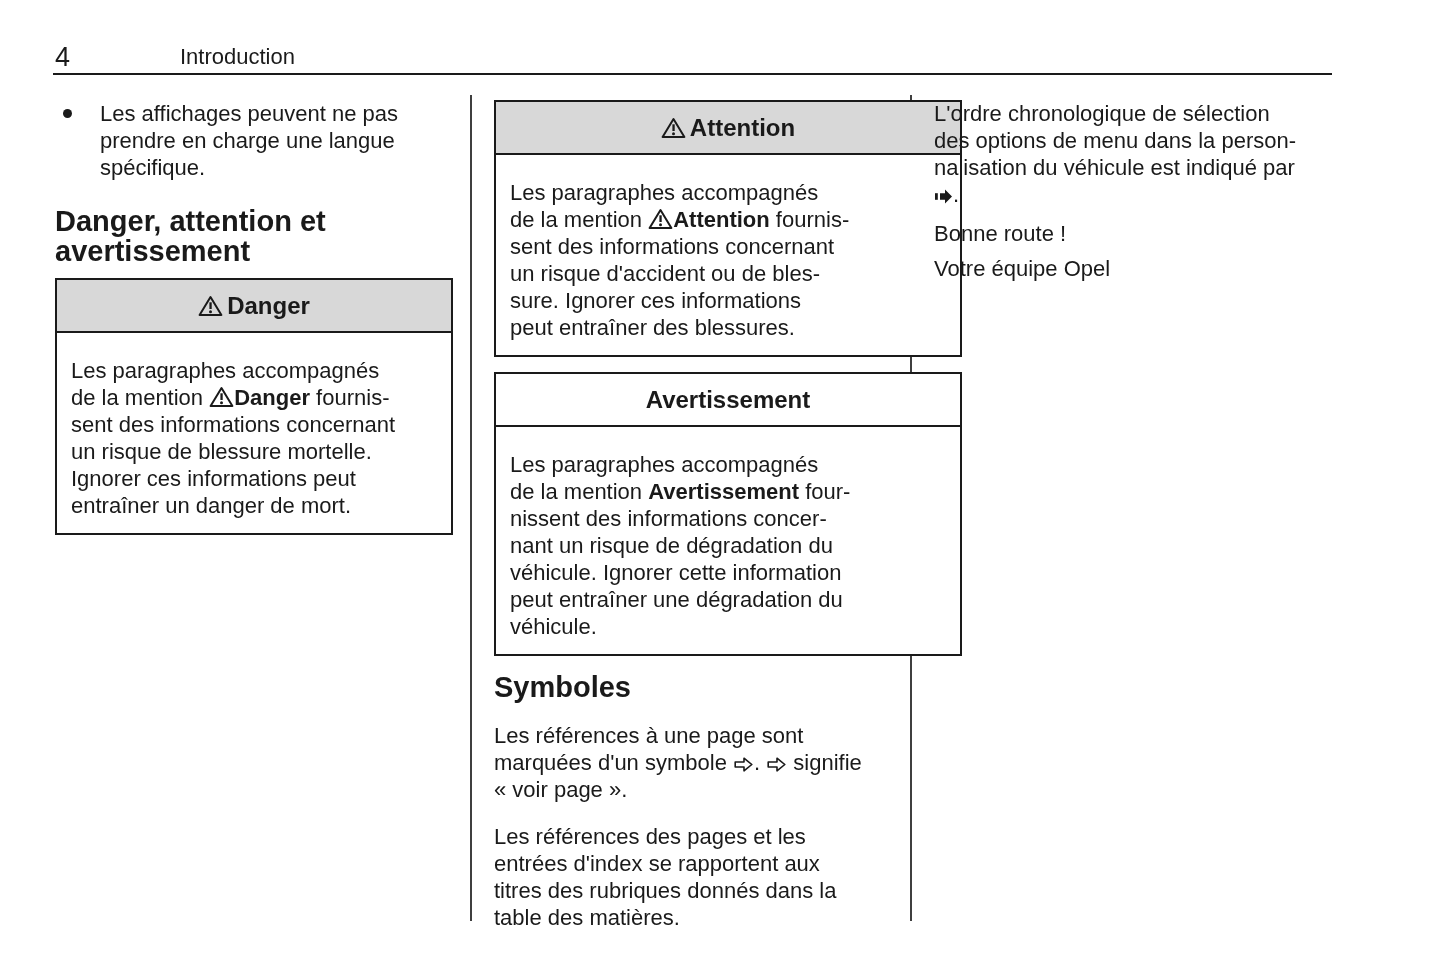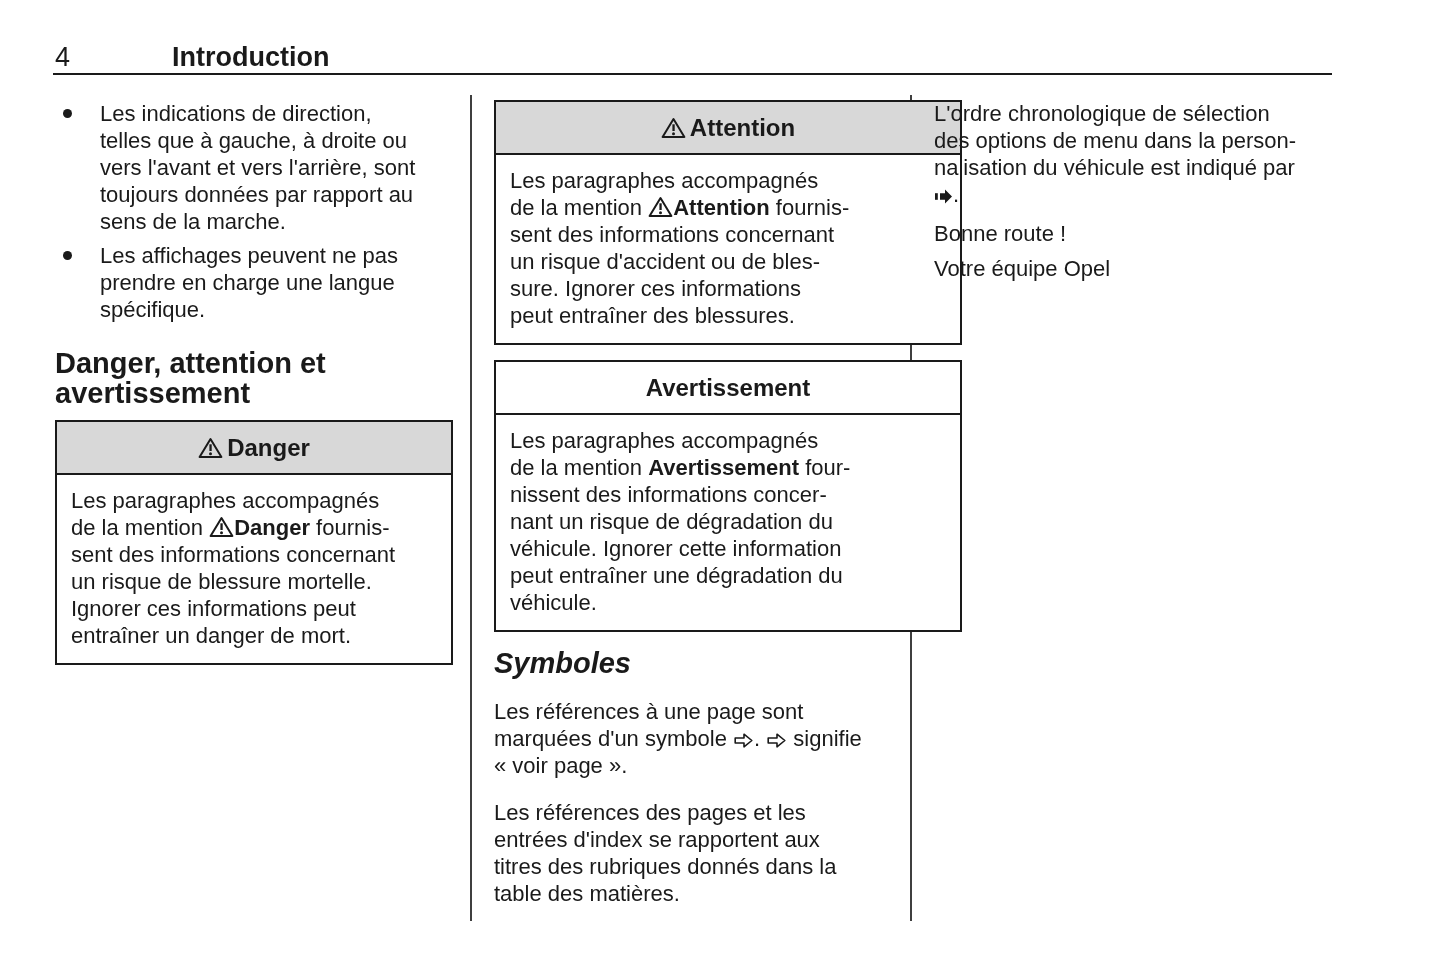--- a/index.html
+++ b/index.html
@@ -6,21 +6,21 @@
   body {
     width:1445px; height:965px;
     font-family:"Liberation Sans","DejaVu Sans",sans-serif;
     color:#1a1a1a;
     overflow:hidden;
   }
   .page { position:relative; width:1445px; height:965px; background:#fff; }
 
   
   .page-num { position:absolute; left:55px; top:41px; font-size:27px; font-weight:400; line-height:32px; }
-  .chapter  { position:absolute; left:172px; top:41px; font-size:27px; font-weight:700; line-height:32px; }
+  .chapter  { position:absolute; left:180px; top:41px; font-size:22px; font-weight:400; line-height:32px; }
   .header-rule { position:absolute; left:53px; top:73px; width:1279px; height:2px; background:#1a1a1a; }
 
   
   .v-divider { position:absolute; top:95px; height:826px; width:2px; background:#3f3f3f; }
   .v-divider.d1 { left:470px; }
   .v-divider.d2 { left:910px; }
 
   
   .col { position:absolute; top:100px; font-size:22px; line-height:27px; }
   .col1 { left:55px;  width:398px; }
@@ -41,24 +41,24 @@
 
   
   .warn-box { border:2px solid #1a1a1a; background:#fff; }
   .col1 .warn-box { margin-top:12px; }
   .box-header {
     height:51px; background:#d8d8d8; border-bottom:2px solid #1a1a1a;
     display:flex; align-items:center; justify-content:center; gap:4px;
     font-size:24px; font-weight:700;
   }
   .box-header.plain { background:#ffffff; }
-  .box-body { padding:12px 14px 14px 14px; }
+  .box-body { padding:24px 14px 14px 14px; }
   .box-gap { margin-top:15px; }
 
-  .col2 .section-heading { margin-top:16px;font-style:italic; }
+  .col2 .section-heading { margin-top:16px; }
   .para { margin-top:20px; }
   .para + .para { }
 
   .closing1 { margin-top:12px; }
   .closing2 { margin-top:8px; }
 
   
   .inline-icon svg { display:inline-block; vertical-align:-3px; }
   .hdr-icon svg { display:block; }
 </style>
@@ -69,28 +69,20 @@
 
   <div class="page-num">4</div>
   <div class="chapter">Introduction</div>
   <div class="header-rule"></div>
 
   <div class="v-divider d1"></div>
   <div class="v-divider d2"></div>
 
   <div class="col col1">
     <ul class="bullets">
-      <li>
-        <span class="bullet-dot"></span>
-        <span class="rich"><span>Les indications de direction,
-telles que à gauche, à droite ou
-vers l'avant et vers l'arrière, sont
-toujours données par rapport au
-sens de la marche.</span></span>
-      </li>
       <li>
         <span class="bullet-dot"></span>
         <span class="rich"><span>Les affichages peuvent ne pas
 prendre en charge une langue
 spécifique.</span></span>
       </li>
     </ul>
 
     <div class="section-heading">Danger, attention et
 avertissement</div>

